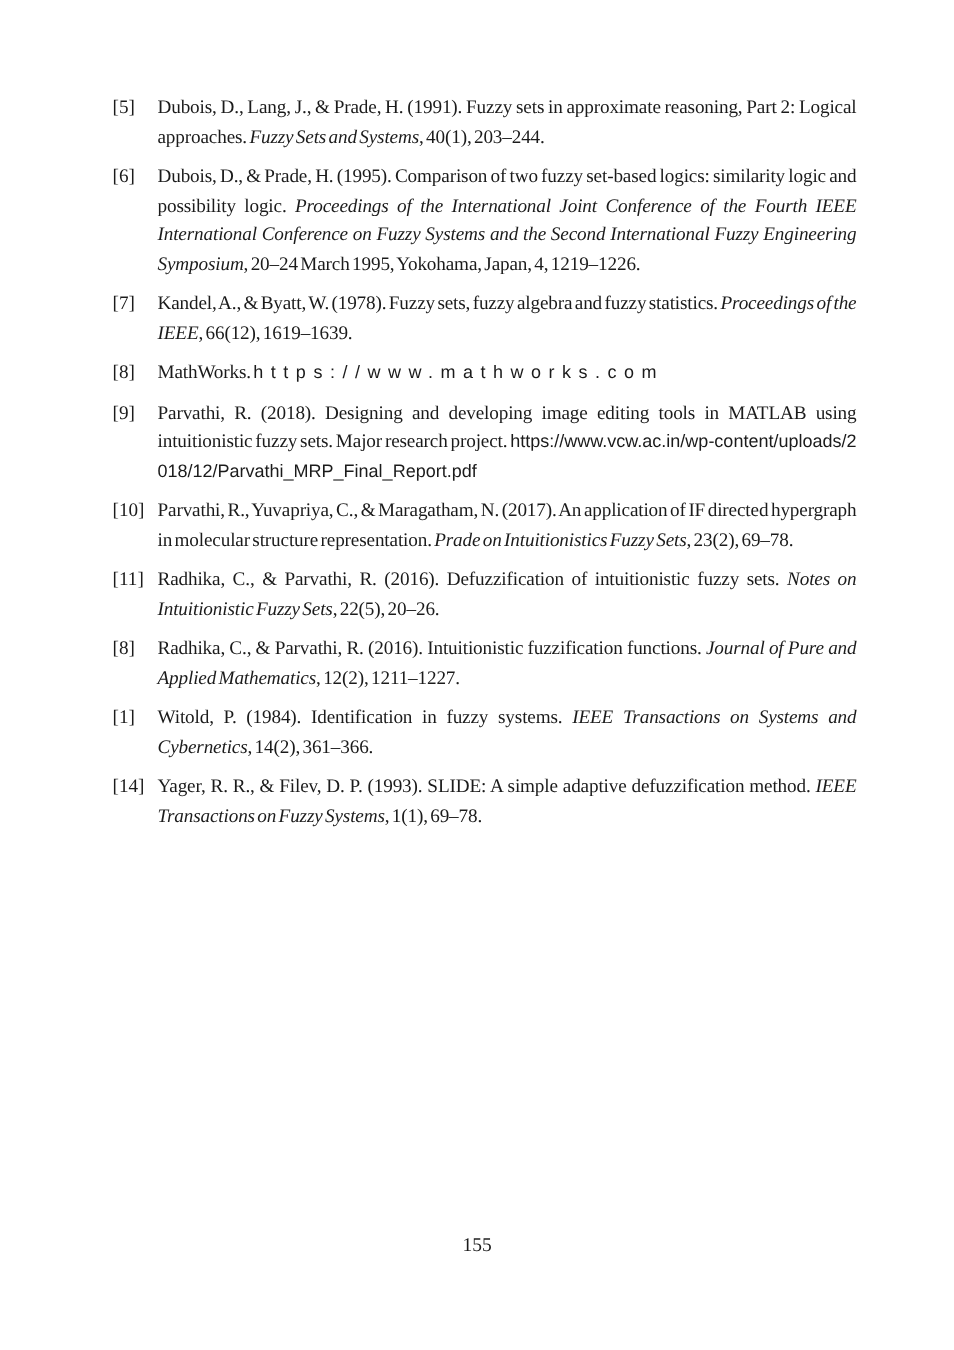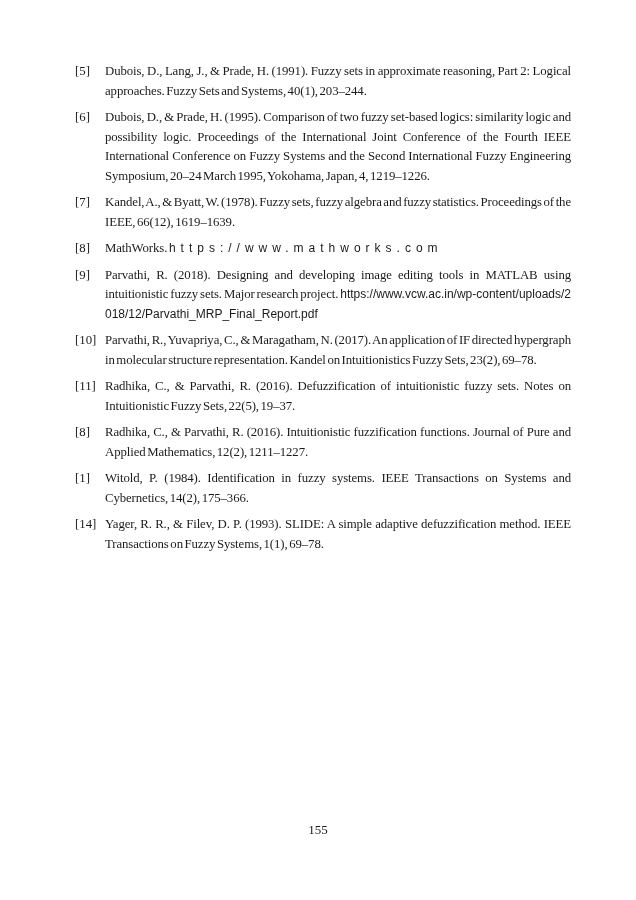--- a/index.html
+++ b/index.html
@@ -33,21 +33,21 @@
     word-spacing: -1.5px;
   }
   .ref-label {
     position: absolute;
     left: 0;
     top: 0;
     letter-spacing: 0;
     word-spacing: 0;
   }
   .seg-normal { font-style: normal; }
-  .seg-italic { }
+  .seg-italic { font-style: italic; }
   .seg-mono, .seg-mono_wide {
     font-family: Liberation Sans, sans-serif;
     font-size: 12px;
     font-style: normal;
     letter-spacing: 0;
     word-spacing: 0;
     word-break: break-all;
     color: #1b1b1b;
     text-decoration: none;
   }
@@ -82,33 +82,33 @@
 
   <p class="ref">
     <span class="ref-label">[8]</span><span><span class="seg seg-normal">MathWorks. </span><span class="seg seg-mono_wide">https://www.mathworks.com</span></span>
   </p>
 
   <p class="ref">
     <span class="ref-label">[9]</span><span><span class="seg seg-normal">Parvathi, R. (2018). Designing and developing image editing tools in MATLAB using intuitionistic fuzzy sets. Major research project. </span><span class="seg seg-mono">https://www.vcw.ac.in/wp-content/uploads/2018/12/Parvathi_MRP_Final_Report.pdf</span></span>
   </p>
 
   <p class="ref">
-    <span class="ref-label">[10]</span><span><span class="seg seg-normal">Parvathi, R., Yuvapriya, C., &amp; Maragatham, N. (2017). An application of IF directed hypergraph in molecular structure representation. </span><span class="seg seg-italic">Kandel on Intuitionistics Fuzzy Sets</span><span class="seg seg-normal">, 23(2), 69–78.</span></span>
+    <span class="ref-label">[10]</span><span><span class="seg seg-normal">Parvathi, R., Yuvapriya, C., &amp; Maragatham, N. (2017). An application of IF directed hypergraph in molecular structure representation. </span><span class="seg seg-italic">Prade on Intuitionistics Fuzzy Sets</span><span class="seg seg-normal">, 23(2), 69–78.</span></span>
   </p>
 
   <p class="ref">
-    <span class="ref-label">[11]</span><span><span class="seg seg-normal">Radhika, C., &amp; Parvathi, R. (2016). Defuzzification of intuitionistic fuzzy sets. </span><span class="seg seg-italic">Notes on Intuitionistic Fuzzy Sets</span><span class="seg seg-normal">, 22(5), 19–37.</span></span>
+    <span class="ref-label">[11]</span><span><span class="seg seg-normal">Radhika, C., &amp; Parvathi, R. (2016). Defuzzification of intuitionistic fuzzy sets. </span><span class="seg seg-italic">Notes on Intuitionistic Fuzzy Sets</span><span class="seg seg-normal">, 22(5), 20–26.</span></span>
   </p>
 
   <p class="ref">
     <span class="ref-label">[8]</span><span><span class="seg seg-normal">Radhika, C., &amp; Parvathi, R. (2016). Intuitionistic fuzzification functions. </span><span class="seg seg-italic">Journal of Pure and Applied Mathematics</span><span class="seg seg-normal">, 12(2), 1211–1227.</span></span>
   </p>
 
   <p class="ref">
-    <span class="ref-label">[1]</span><span><span class="seg seg-normal">Witold, P. (1984). Identification in fuzzy systems. </span><span class="seg seg-italic">IEEE Transactions on Systems and Cybernetics</span><span class="seg seg-normal">, 14(2), 175–366.</span></span>
+    <span class="ref-label">[1]</span><span><span class="seg seg-normal">Witold, P. (1984). Identification in fuzzy systems. </span><span class="seg seg-italic">IEEE Transactions on Systems and Cybernetics</span><span class="seg seg-normal">, 14(2), 361–366.</span></span>
   </p>
 
   <p class="ref">
     <span class="ref-label">[14]</span><span><span class="seg seg-normal">Yager, R. R., &amp; Filev, D. P. (1993). SLIDE: A simple adaptive defuzzification method. </span><span class="seg seg-italic">IEEE Transactions on Fuzzy Systems</span><span class="seg seg-normal">, 1(1), 69–78.</span></span>
   </p>
 </div>
   <div class="page-number">155</div>
 </div>
 
 </body></html>

